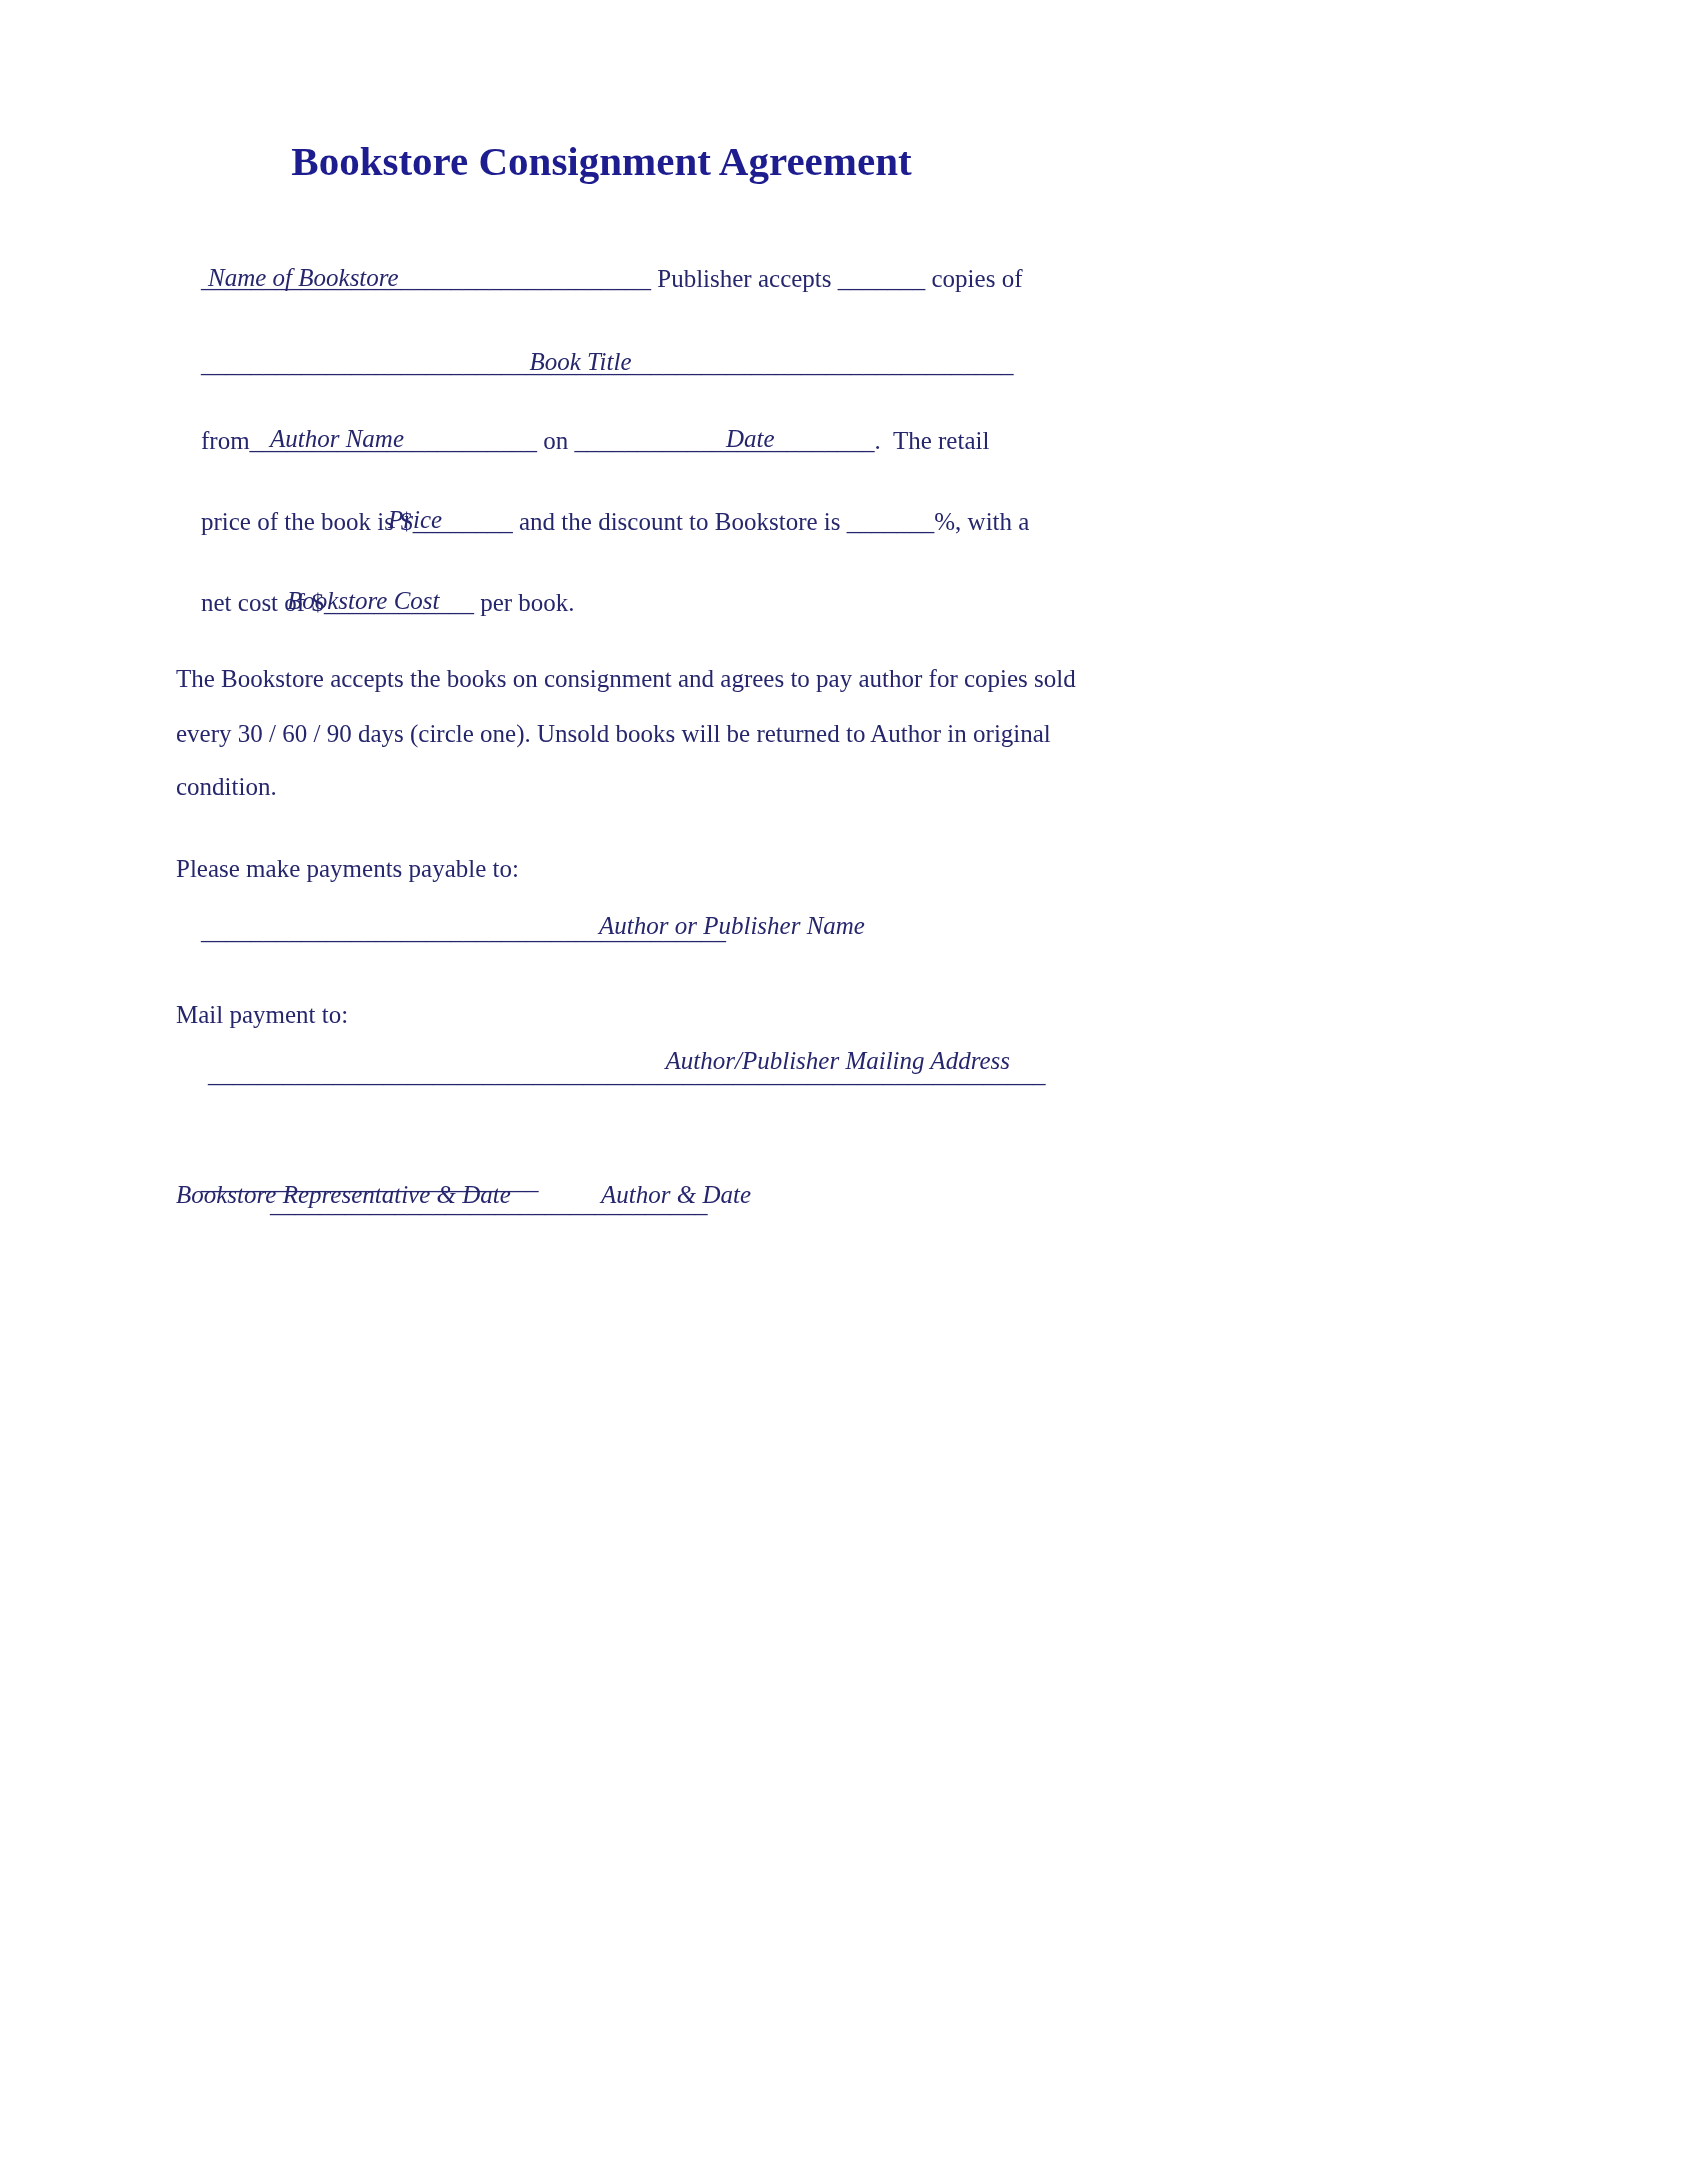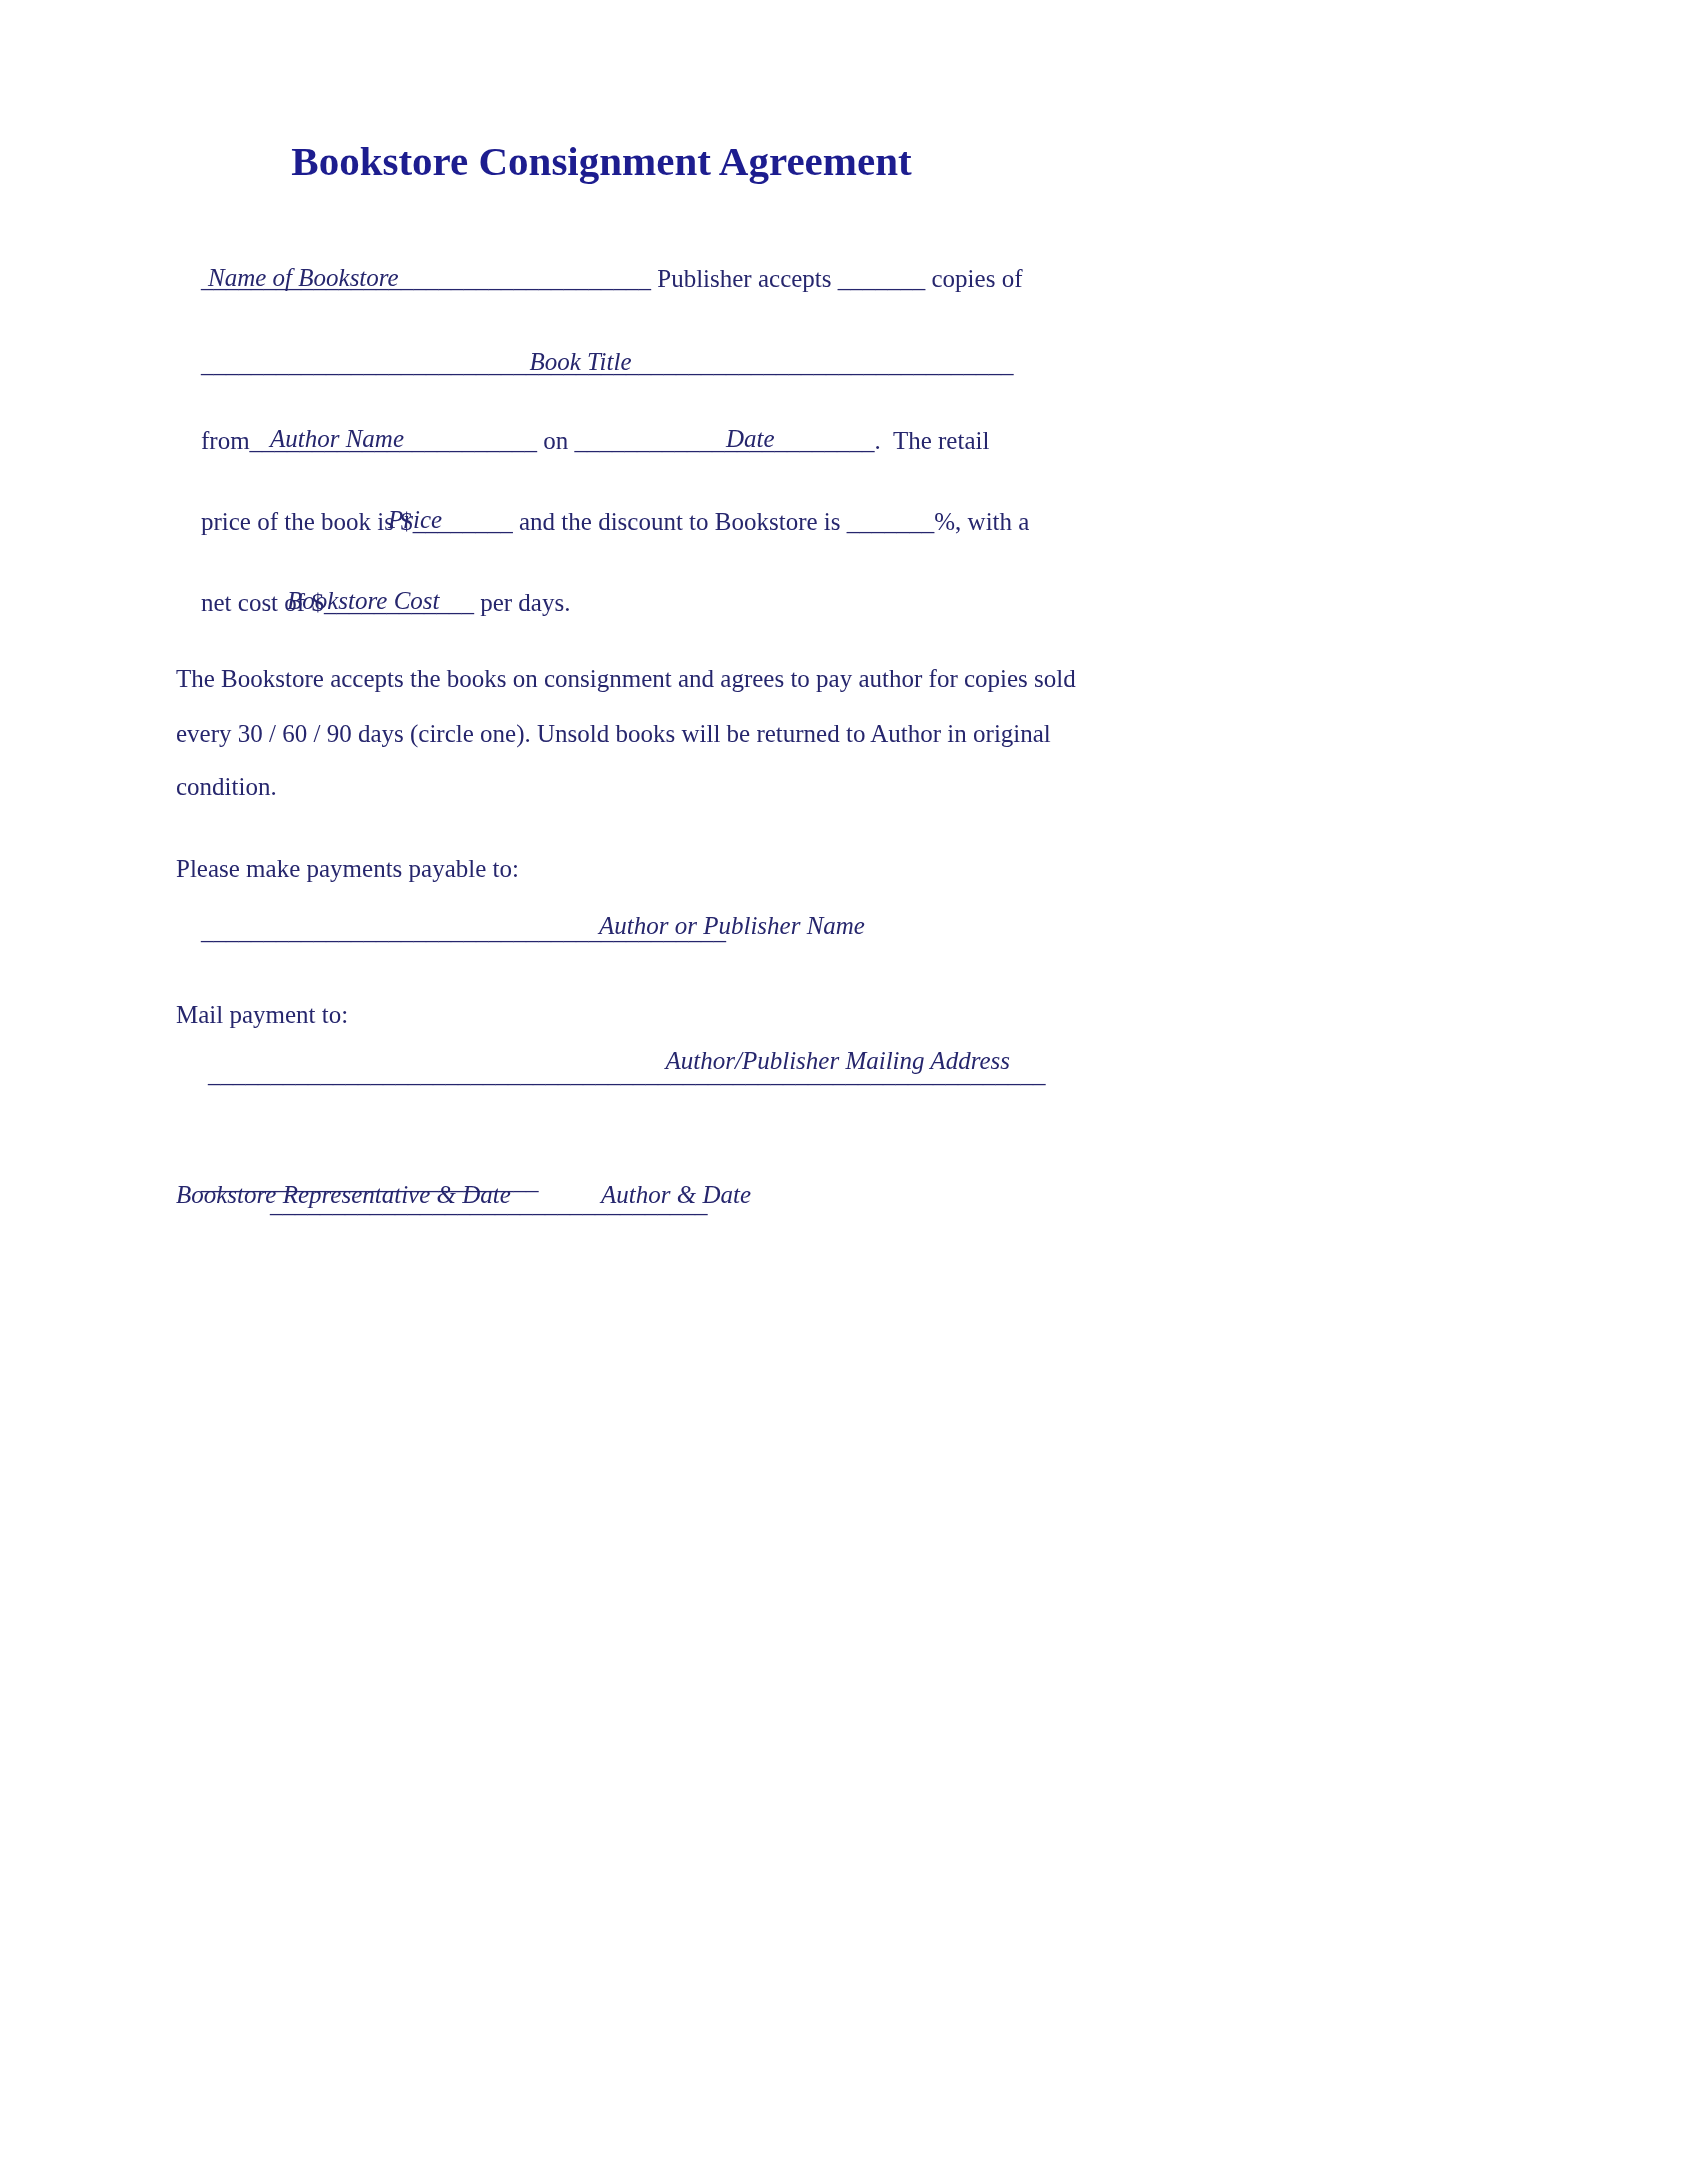--- a/index.html
+++ b/index.html
@@ -49,21 +49,21 @@
   </div>
   <div class="line italic" style="top:424px; left:270px;">Author Name</div>
   <div class="line italic" style="top:424px; left:726px;">Date</div>
 
   <div class="line" style="top:477px; left:176px;">
     <span>price of the book is $</span><span>________</span><span> and the discount to Bookstore is </span><span>_______</span><span>%, with a</span>
   </div>
   <div class="line italic" style="top:505px; left:388px;">Price</div>
 
   <div class="line" style="top:558px; left:176px;">
-    <span>net cost of $</span><span>____________</span><span> per days.</span>
+    <span>net cost of $</span><span>____________</span><span> per book.</span>
   </div>
   <div class="line italic" style="top:586px; left:287px;">Bookstore Cost</div>
 
   <div class="line" style="top:664px; left:176px;">The Bookstore accepts the books on consignment and agrees to pay author for copies sold</div>
   <div class="line" style="top:719px; left:176px;">every 30 / 60 / 90 days (circle one). Unsold books will be returned to Author in original</div>
   <div class="line" style="top:772px; left:176px;">condition.</div>
 
   <div class="line" style="top:854px; left:176px;">Please make payments payable to:</div>
   <div class="line" style="top:886px; left:176px;">
     <span>__________________________________________</span>

